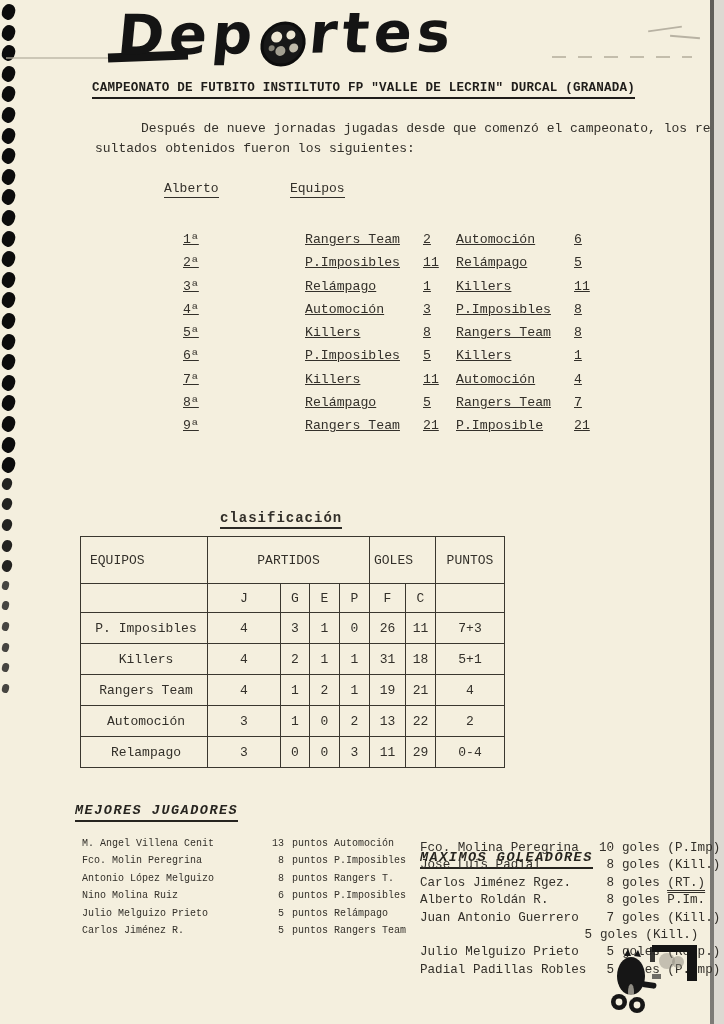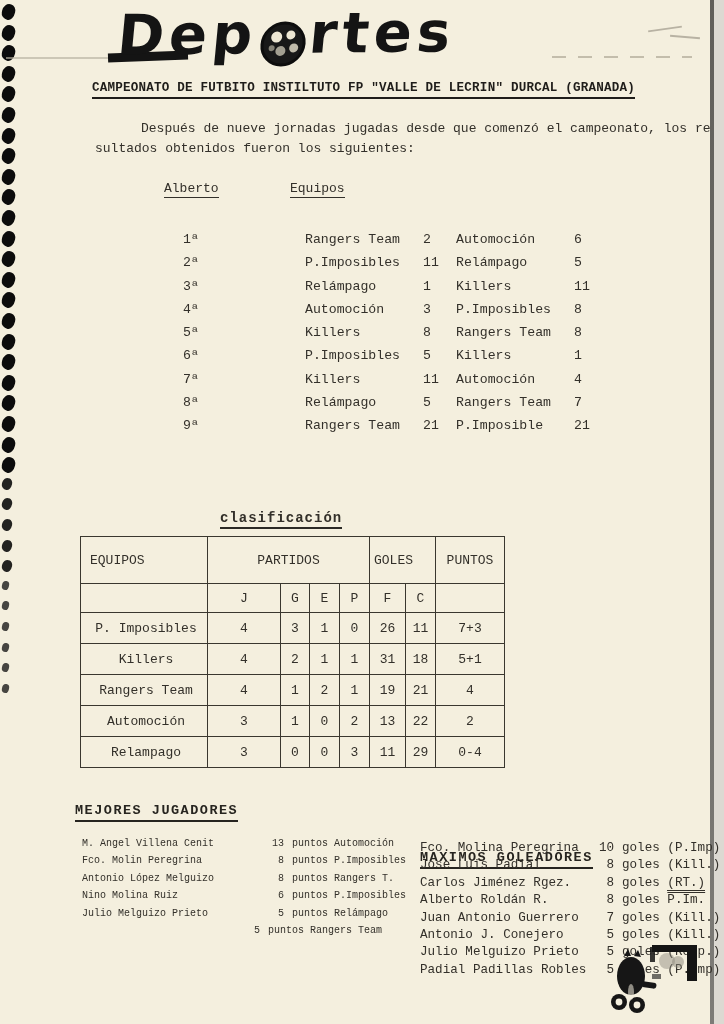--- a/index.html
+++ b/index.html
@@ -38,42 +38,42 @@
                 border-bottom:2px solid #1f1d1a; padding-bottom:2px; }
   #intro { position:absolute; left:95px; top:119px; width:620px; font-size:13px;
            line-height:20px; }
   .indent { padding-left:46px; }
 
   
   .res-head { position:absolute; font-size:13px; border-bottom:1.6px solid #33302a; padding-bottom:1px; }
   #col-jornadas { left:164px; top:181px; }
   #col-equipos  { left:290px; top:181px; }
   #results { position:absolute; left:183px; top:228px; font-size:13.2px; line-height:23.3px; }
-  .result-row { display:grid; grid-template-columns:122px 118px 33px 118px 36px; }
+  .result-row { display:grid; grid-template-columns:122px 118px 33px 118px 36px;text-decoration:underline; }
 
   
   #clasif-heading { position:absolute; left:220px; top:509px; }
   #clasif-heading span { font-size:14px; font-weight:bold; letter-spacing:1px;
                 border-bottom:2px solid #2b2925; padding-bottom:1px; }
   #standings { position:absolute; left:80px; top:536px; border-collapse:collapse; }
   #standings th, #standings td { border:1.6px solid #3a372f; font-weight:normal;
                 font-size:13px; color:#33302a; }
   #standings .hrow th { height:47px; }
   #standings .shrow td { height:29px; text-align:center; }
   #standings .drow td { height:31px; text-align:center; }
   #standings .team { text-align:left; padding-left:4px; }
   #standings .h-equipos { text-align:left; padding-left:9px; }
   #standings .h-partidos { text-align:center; }
   #standings .h-goles { text-align:left; padding-left:4px; }
   #standings .h-puntos { text-align:center; }
 
   
   .list-heading { position:absolute; }
   .list-heading span { font-size:13.5px; font-weight:bold; letter-spacing:1.5px; color:#26241f;
-                border-bottom:2px solid #26241f; padding-bottom:2px; }
+                border-bottom:2px solid #26241f; padding-bottom:2px;font-style:italic; }
   #mejores-heading { left:75px; top:801px; }
   #maximos-heading { left:420px; top:848px; }
   #mejores { position:absolute; left:82px; top:835px; font-size:10px; line-height:17.4px; }
   .player-row { display:grid; grid-template-columns:178px 24px auto; }
   #maximos { position:absolute; left:420px; top:840px; font-size:12.6px; line-height:17.4px; }
   .scorer-row { display:grid; grid-template-columns:172px 22px auto; }
   .num { text-align:right; }
   .detail { padding-left:8px; white-space:nowrap; }
   .team-u { border-bottom:1.6px solid #33302a; }
   .team-o { text-decoration:overline; }
@@ -335,20 +335,21 @@
       <span>Nino Molina Ruiz</span>
       <span class="num">6</span>
       <span class="detail"><span>puntos</span> <span>P.Imposibles</span></span>
     </div>
     <div class="player-row">
       <span>Julio Melguizo Prieto</span>
       <span class="num">5</span>
       <span class="detail"><span>puntos</span> <span>Relámpago</span></span>
     </div>
     <div class="player-row">
+      <span>Carlos Jiménez R.</span>
       <span class="num">5</span>
       <span class="detail"><span>puntos</span> <span>Rangers Team</span></span>
     </div>
   </div>
 
   <div class="list-heading" id="maximos-heading">
     <span>MAXIMOS GOLEADORES</span>
   </div>
   <div id="maximos">
     <div class="scorer-row">
@@ -370,21 +371,20 @@
       <span>Alberto Roldán R.</span>
       <span class="num">8</span>
       <span class="detail"><span>goles</span> <span class="team-o">P.Im.</span></span>
     </div>
     <div class="scorer-row">
       <span>Juan Antonio Guerrero</span>
       <span class="num">7</span>
       <span class="detail"><span>goles</span> <span>(Kill.)</span></span>
     </div>
     <div class="scorer-row">
-      <span>Antonio J. Conejero</span>
       <span class="num">5</span>
       <span class="detail"><span>goles</span> <span>(Kill.)</span></span>
     </div>
     <div class="scorer-row">
       <span>Julio Melguizo Prieto</span>
       <span class="num">5</span>
       <span class="detail"><span>goles</span> <span>(Relp.)</span></span>
     </div>
     <div class="scorer-row">
       <span>Padial Padillas Robles</span>

